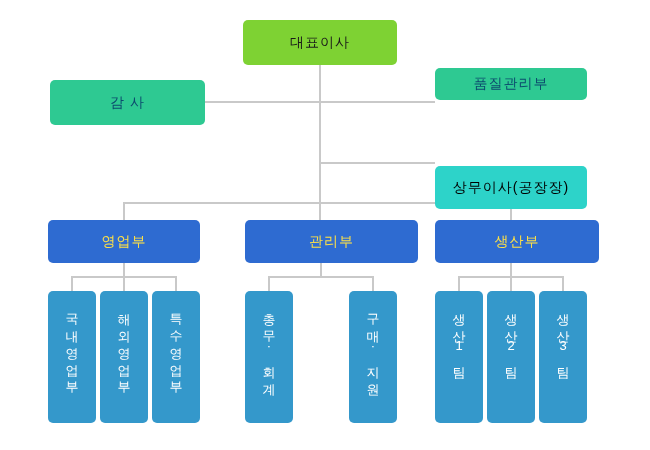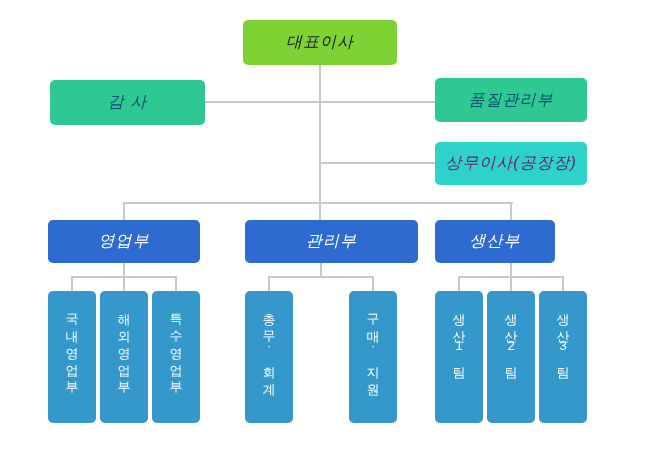--- a/index.html
+++ b/index.html
@@ -3,26 +3,26 @@
 <meta charset="utf-8">
 <style>
   html,body { margin:0; padding:0; background:#fff; }
   .canvas {
     position:relative; width:650px; height:450px; background:#ffffff;
     font-family:"Liberation Sans","DejaVu Sans",sans-serif; overflow:hidden;
   }
   .node {
     position:absolute; border-radius:5px;
     display:flex; align-items:center; justify-content:center;
-    font-size:16px; letter-spacing:1px; white-space:nowrap;font-style:italic;
+    font-size:14px; letter-spacing:1px; white-space:nowrap;
   }
   .lime      { background:#7ed233; color:#1a1a1a; }
   .emerald   { background:#2ec992; color:#0c4a6e; }
-  .turquoise { background:#2dd3c9; color:#701a75; }
-  .blue      { background:#2e6bd1; color:#ffffff; }
+  .turquoise { background:#2dd3c9; color:#000000;margin-top:24px; }
+  .blue      { background:#2e6bd1; color:#fde047; }
   .vnode {
     position:absolute; background:#3498cb; color:#ffffff; border-radius:5px;
     display:flex; justify-content:center; align-items:flex-start;
     padding-top:13px; box-sizing:border-box;
   }
   .vnode span {
     writing-mode:vertical-lr; text-orientation:upright;
     font-size:13px; letter-spacing:4px; line-height:1;
   }
   .line { position:absolute; background:#c9c9c9; }
@@ -55,37 +55,37 @@
   <div class="line" style="left:562px; top:276px; width:2px;  height:15px;"></div>
 
   <div class="node lime" style="left:243px; top:20px; width:154px; height:45px;">
     <span>대표이사</span>
   </div>
 
   <div class="node emerald" style="left:50px; top:80px; width:155px; height:45px;">
     <span>감 사</span>
   </div>
 
-  <div class="node emerald" style="left:435px; top:78px; width:152px; height:44px;">
+  <div class="node emerald" style="left:435px; top:68px; width:152px; height:32px;">
     <span>품질관리부</span>
   </div>
 
   <div class="node turquoise" style="left:435px; top:142px; width:152px; height:43px;">
     <span>상무이사(공장장)</span>
   </div>
 
   <div class="node blue" style="left:48px; top:220px; width:152px; height:43px;">
     <span>영업부</span>
   </div>
 
   <div class="node blue" style="left:245px; top:220px; width:173px; height:43px;">
     <span>관리부</span>
   </div>
 
-  <div class="node blue" style="left:435px; top:220px; width:120px; height:43px;">
+  <div class="node blue" style="left:435px; top:220px; width:164px; height:43px;">
     <span>생산부</span>
   </div>
 
   <div class="vnode" style="left:48px; top:291px; width:48px; height:132px;">
     <span>국내영업부</span>
   </div>
   <div class="vnode" style="left:100px; top:291px; width:48px; height:132px;">
     <span>해외영업부</span>
   </div>
   <div class="vnode" style="left:152px; top:291px; width:48px; height:132px;">

